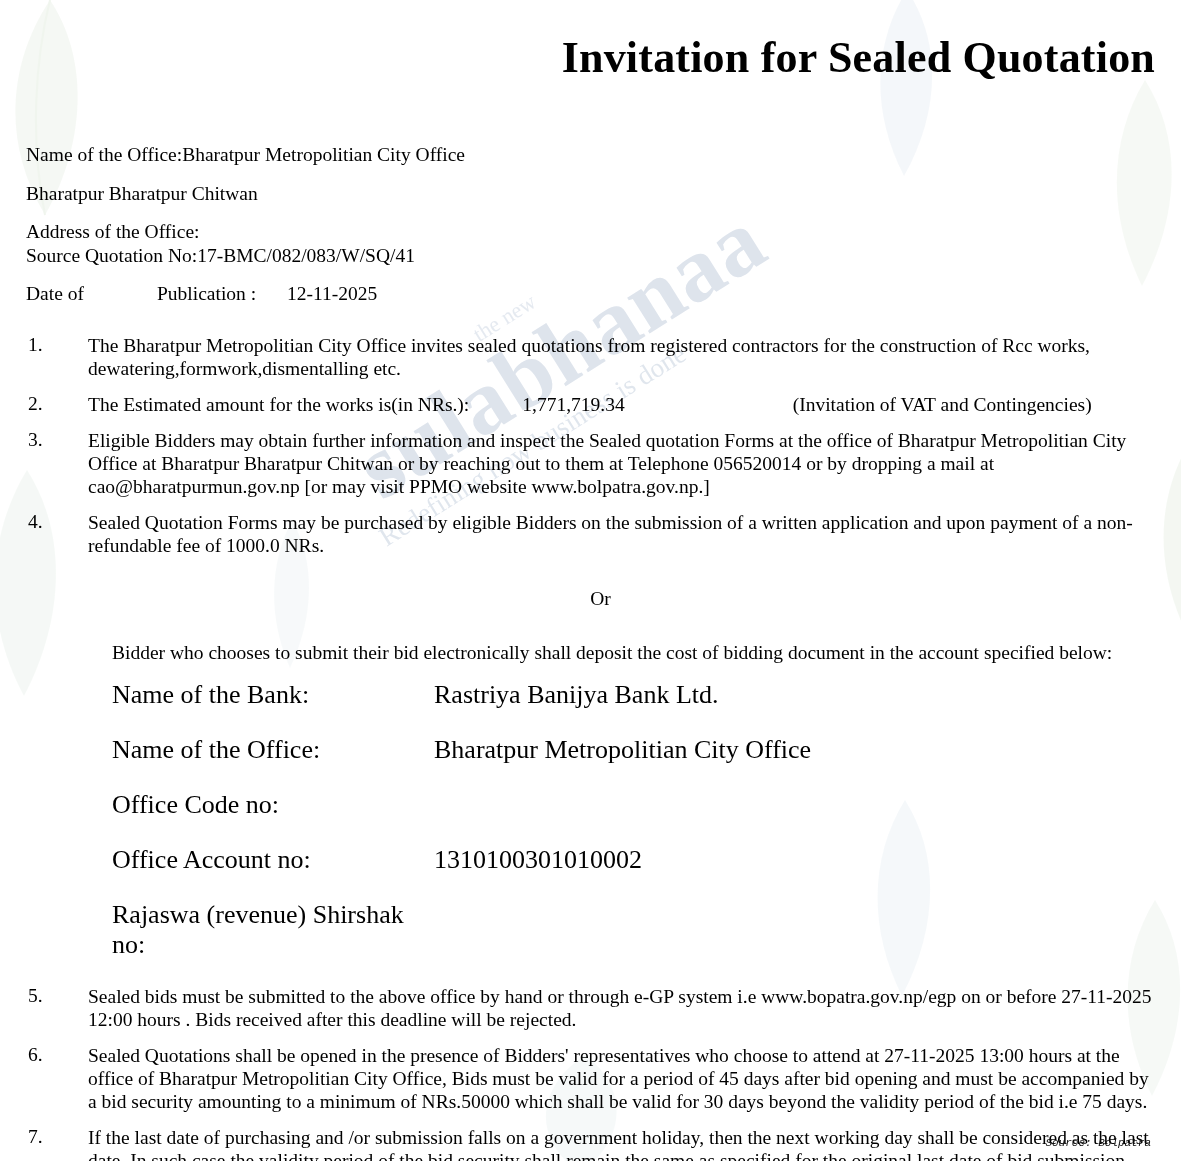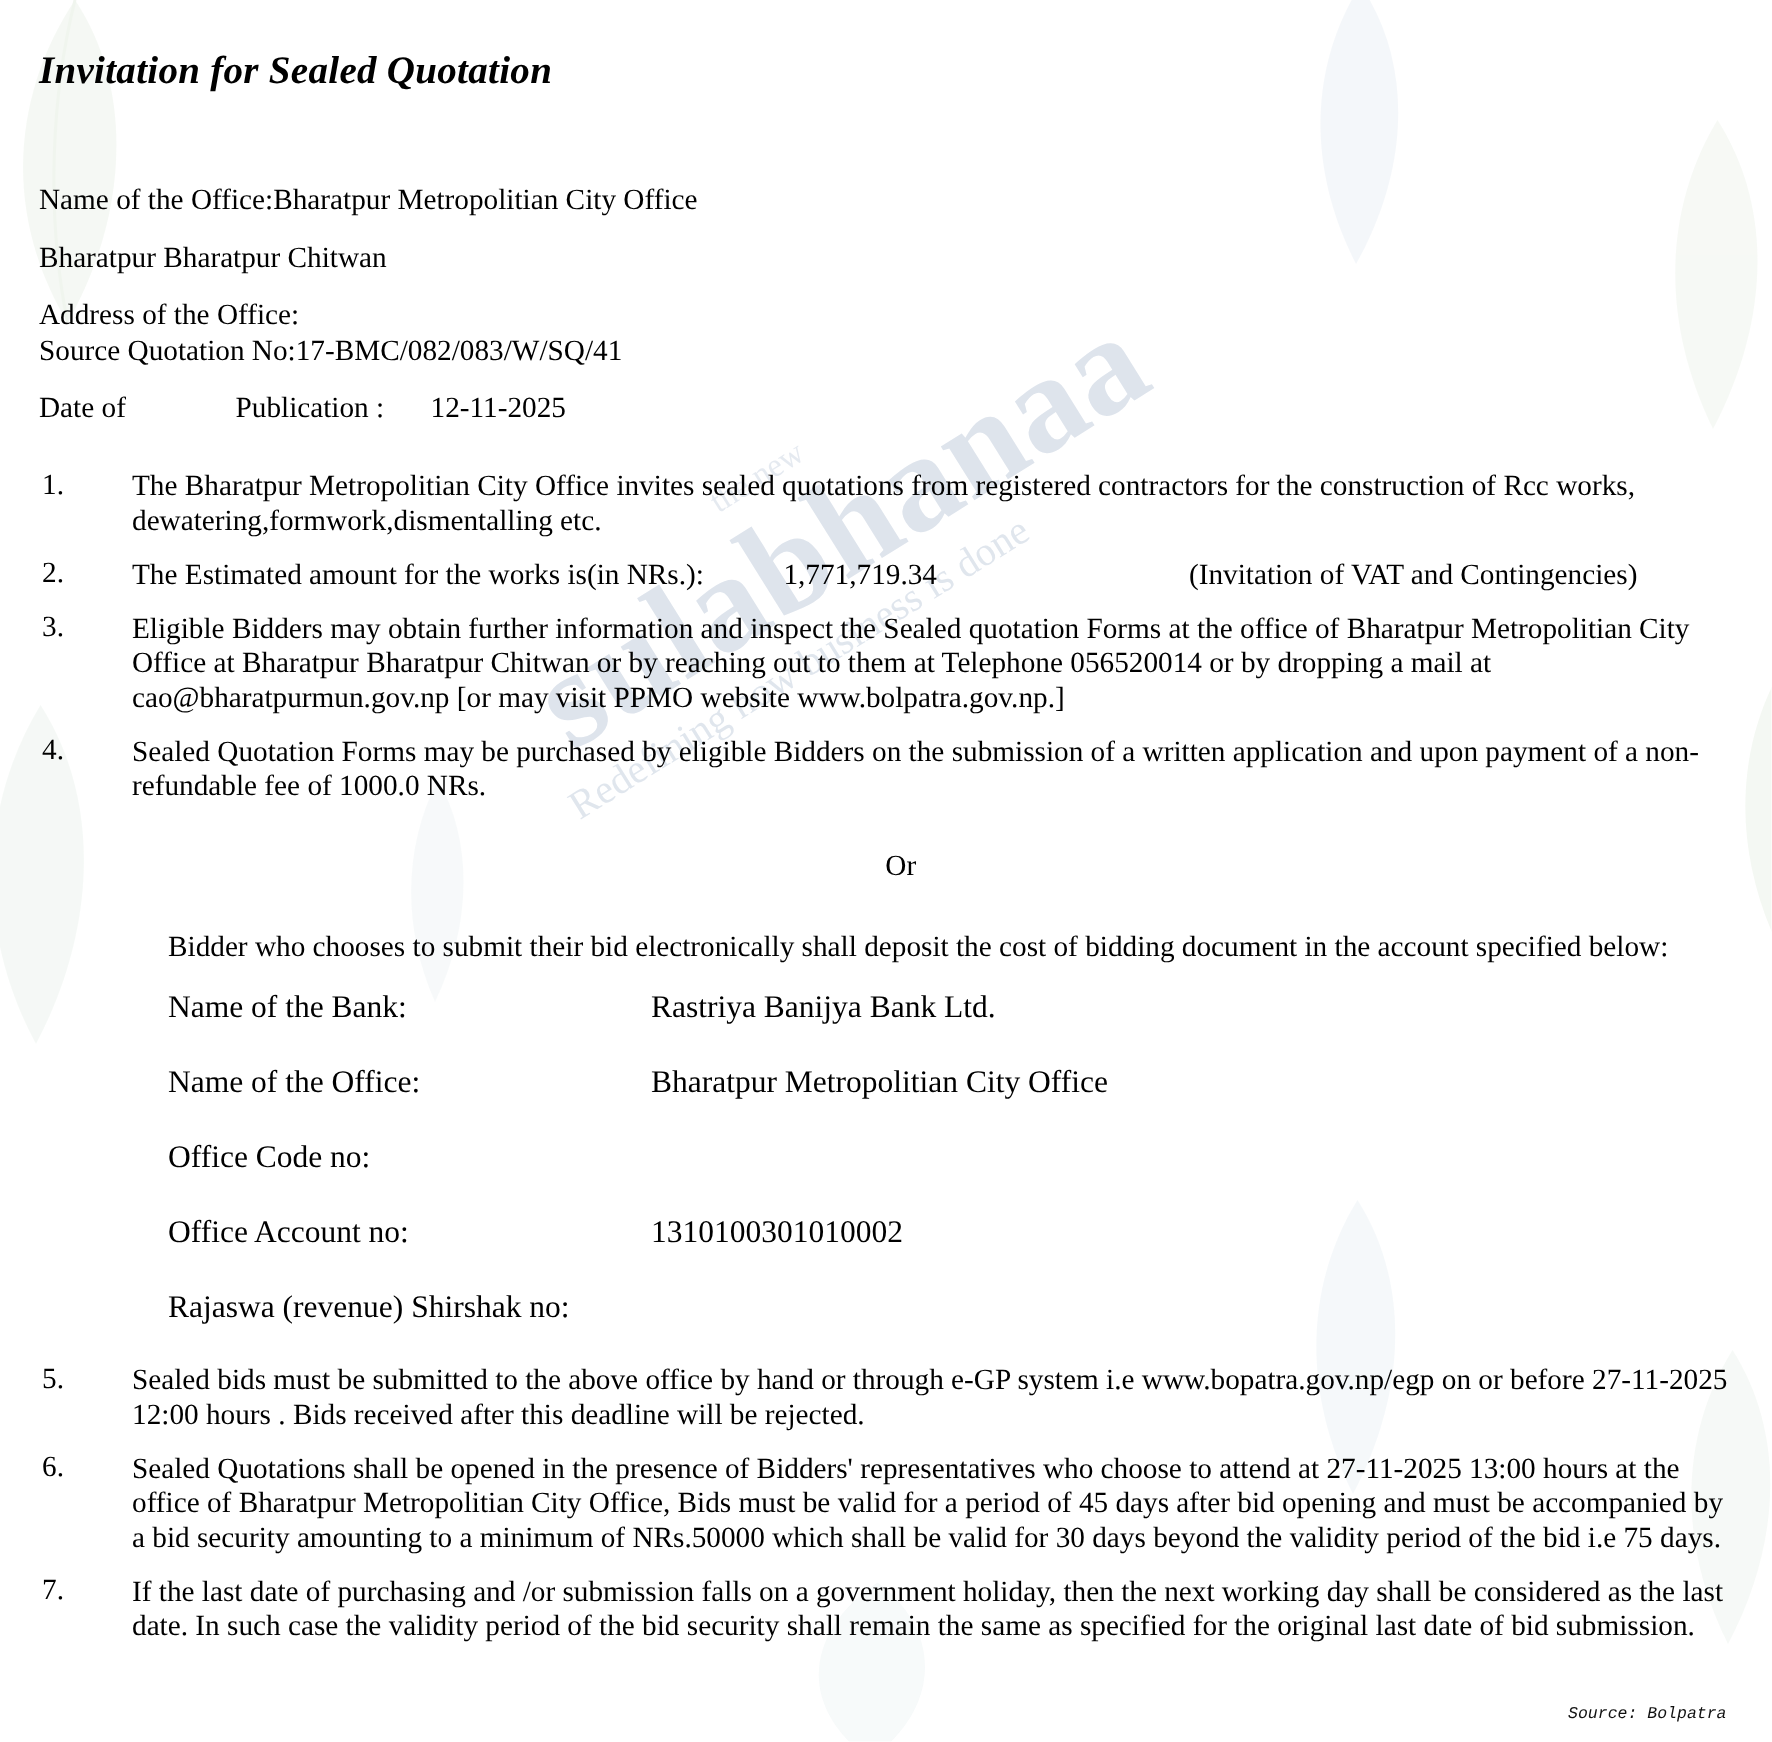--- a/index.html
+++ b/index.html
@@ -55,27 +55,26 @@
   
   .page {
     position: absolute;
     inset: 0;
     padding: 0 26px;
     box-sizing: border-box;
     z-index: 2;
   }
 
   .doc-title {
-    text-align: left;
-    font-size: 26px;
+    text-align: right;
+    font-size: 44px;
     font-weight: bold;
     margin: 18px 0 0 0;
     padding-top: 14px;
     letter-spacing: 0.2px;
-    font-style: italic;
   }
 
   .meta {
     margin-top: 62px;
     font-size: 19.5px;
     line-height: 1.0;
   }
   .meta-line { margin-bottom: 19px; }
   .meta-line.tight { margin-bottom: 4px; }
   .meta-date {
@@ -122,21 +121,21 @@
     padding-left: 20px;
   }
 
   .bank-intro {
     font-size: 19.5px;
     margin-left: 86px;
     margin-bottom: 16px;
   }
   .bank-table {
     margin-left: 86px;
-    font-size: 21px;
+    font-size: 26px;
   }
   .bank-row {
     display: flex;
     margin-bottom: 25px;
   }
   .bank-row .k { width: 322px; flex: 0 0 322px; }
   .bank-row .v { flex: 1; }
 
   .clauses-tail { margin-top: 18px; }
 

